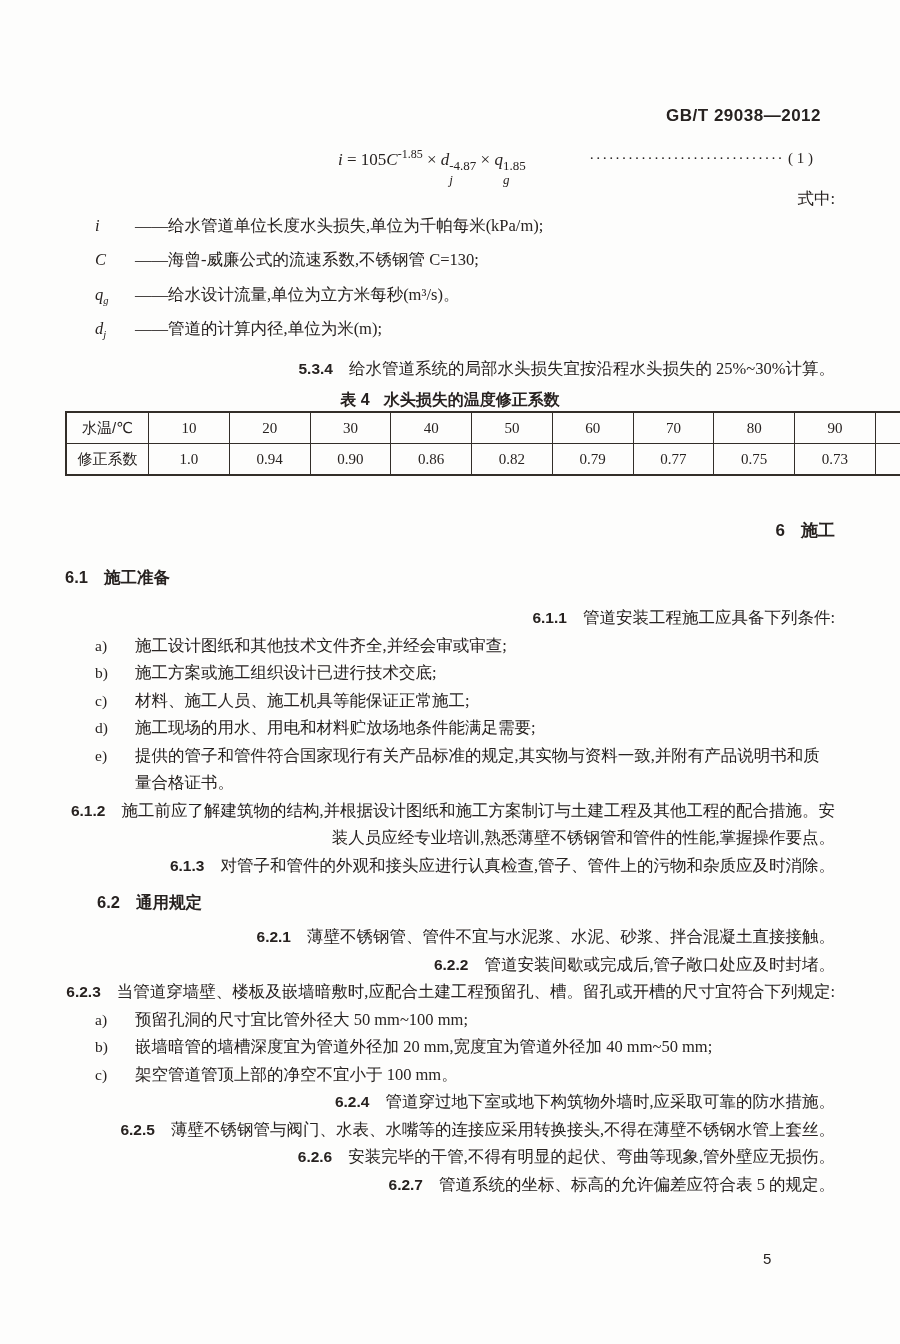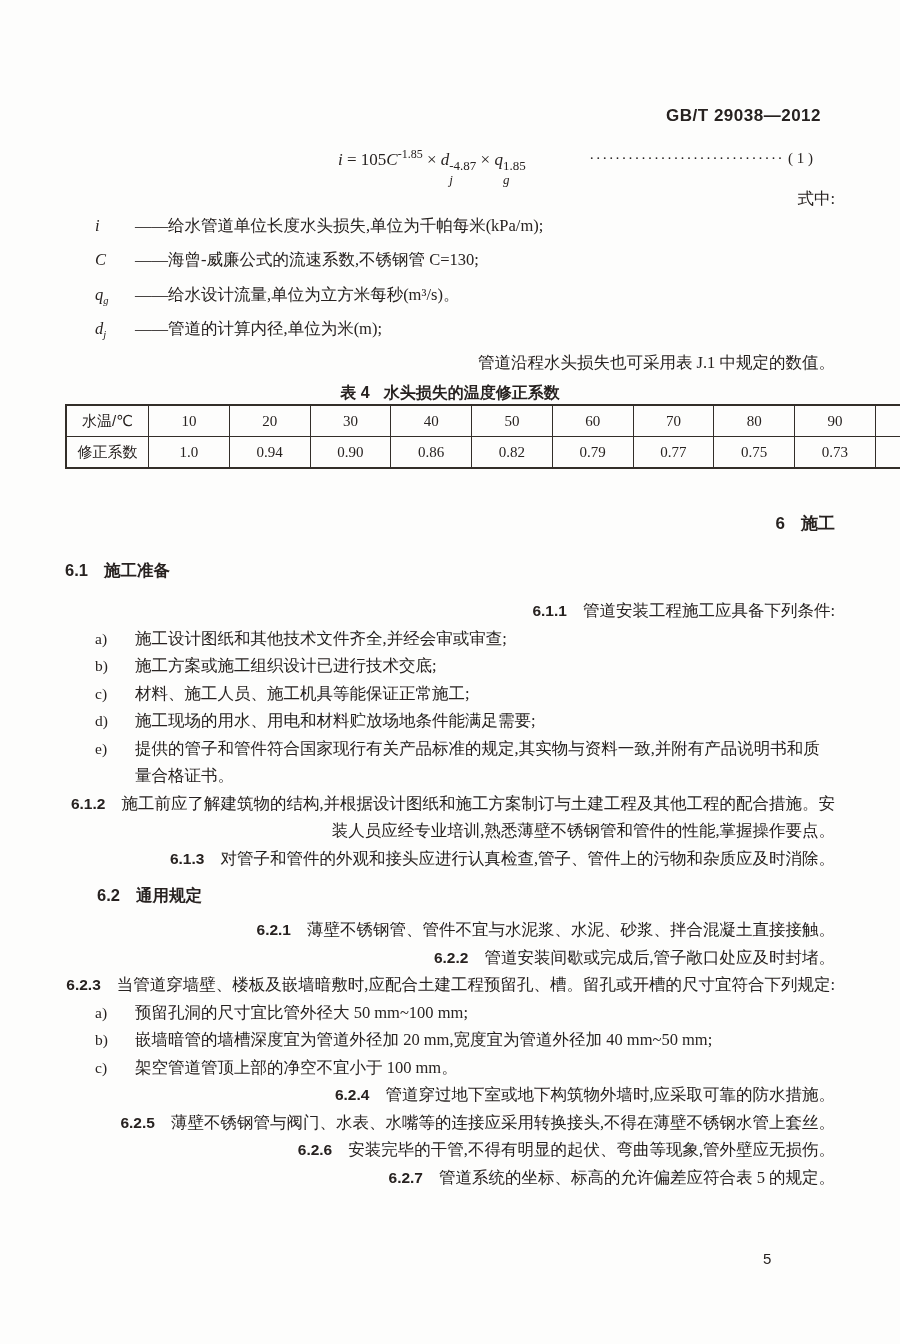--- a/index.html
+++ b/index.html
@@ -115,22 +115,22 @@
     </div>
     <div class="def-row">
       <span class="def-sym"><span>q</span><sub>g</sub></span>
       <span class="def-text">——给水设计流量,单位为立方米每秒(m³/s)。</span>
     </div>
     <div class="def-row">
       <span class="def-sym"><span>d</span><sub>j</sub></span>
       <span class="def-text">——管道的计算内径,单位为米(m);</span>
     </div>
 
-    <p class="note-line">管道沿程水头损失也可采用表 J.1 中规定的数值。</p>
-
+
+    <p class="clause c534"><span class="clause-num">5.3.4</span><span>给水管道系统的局部水头损失宜按沿程水头损失的 25%~30%计算。</span></p>
 
     <div class="t4-title"><span>表 4</span><span class="gap"></span><span>水头损失的温度修正系数</span></div>
 
     <table class="t4">
       <tbody>
           <tr>
         <td class="rowhead">水温/℃</td>
         <td>10</td>
         <td>20</td>
         <td>30</td>

